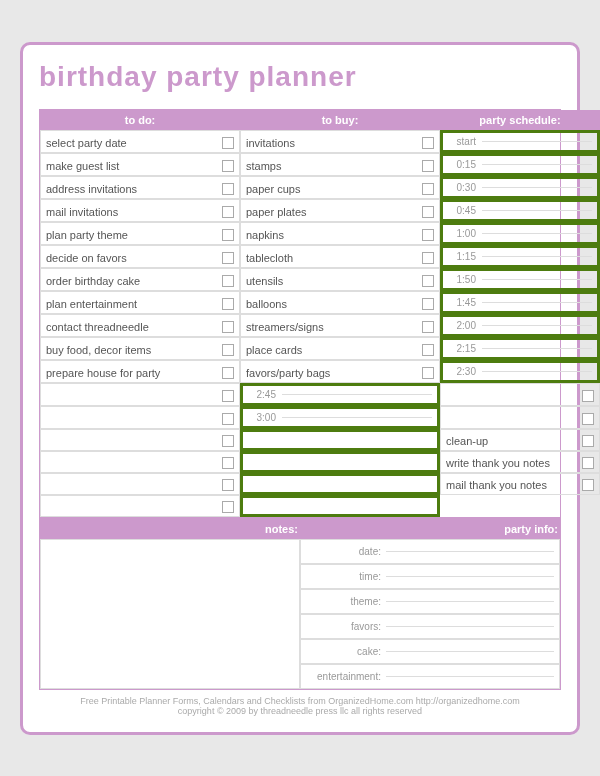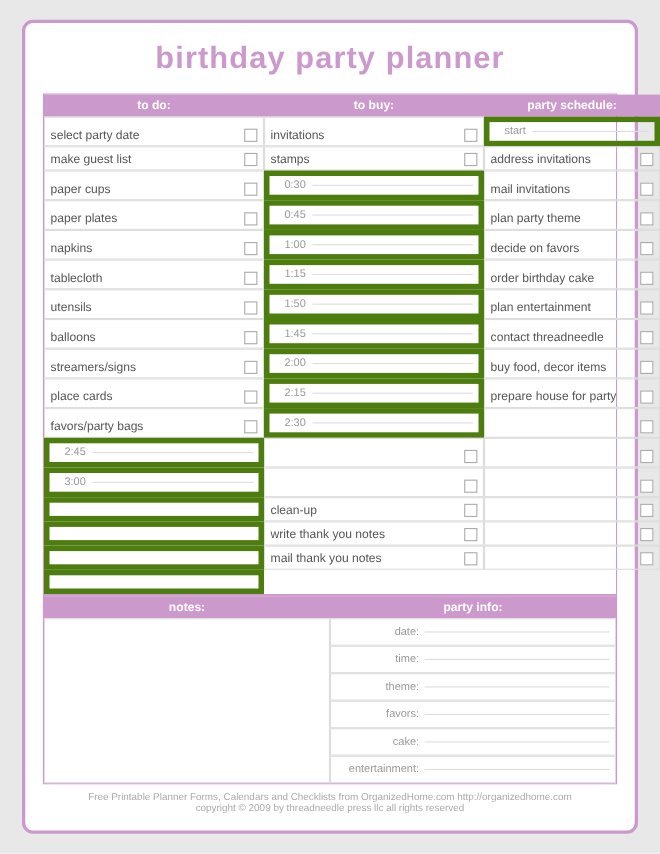--- a/index.html
+++ b/index.html
@@ -13,21 +13,21 @@
     }
     .page {
       width: 560px;
       background: #fff;
       border: 3px solid #cc99cc;
       border-radius: 10px;
       padding: 16px;
       margin: 10px;
     }
     .title {
-      text-align: center;
+      text-align: left;
       font-size: 28px;
       font-weight: bold;
       color: #cc99cc;
       margin-bottom: 10px;
       letter-spacing: 1px;
     }
     .main-grid {
       display: grid;
       grid-template-columns: 200px 200px 160px;
       border: 1px solid #cc99cc;
@@ -51,21 +51,21 @@
       min-height: 22px;
     }
     .checkbox {
       width: 12px;
       height: 12px;
       border: 1px solid #aaa;
       display: inline-block;
       background: #fff;
     }
     .schedule-cell {
-      border: 5px solid #4d7c0f;
+      border: 3px solid #4d7c0f;
       padding: 3px 5px;
       font-size: 11px;
       color: #555;
       display: flex;
       align-items: center;
       min-height: 22px;
     }
     .schedule-label {
       color: #999;
       font-size: 10px;
@@ -83,21 +83,21 @@
     .bottom-grid {
       display: grid;
       grid-template-columns: 1fr 1fr;
       border: 1px solid #cc99cc;
       margin-top: 0;
     }
     .bottom-header {
       background: #cc99cc;
       color: #fff;
       font-size: 11px;
-      text-align: center;
+      text-align: right;
       padding: 4px 2px;
       font-weight: bold;
     }
     .party-info-row {
       border: 1px solid #ddd;
       padding: 3px 5px;
       display: flex;
       align-items: center;
       min-height: 25px;
     }
@@ -146,20 +146,24 @@
       </div>
 
     <div class="cell">
         <span>make guest list</span>
         <span class="checkbox" style="margin-left:auto"></span>
       </div>
     <div class="cell">
         <span>stamps</span>
         <span class="checkbox" style="margin-left:auto"></span>
       </div>
+    <div class="schedule-cell">
+        <span class="schedule-label">0:15</span>
+        <span class="schedule-line"></span>
+      </div>
 
     <div class="cell">
         <span>address invitations</span>
         <span class="checkbox" style="margin-left:auto"></span>
       </div>
     <div class="cell">
         <span>paper cups</span>
         <span class="checkbox" style="margin-left:auto"></span>
       </div>
     <div class="schedule-cell">

